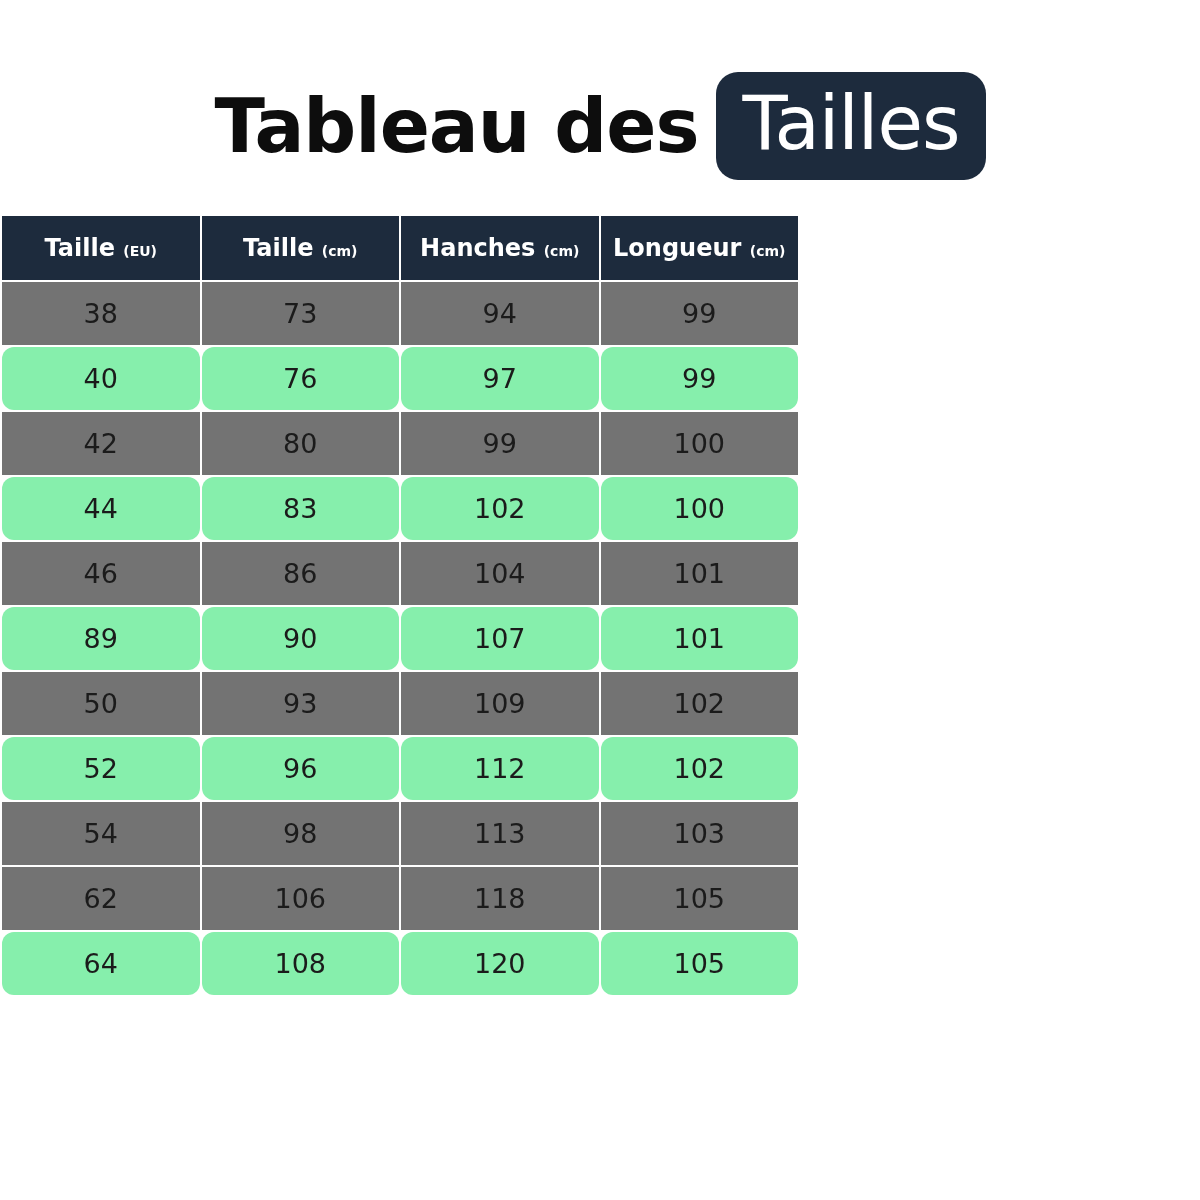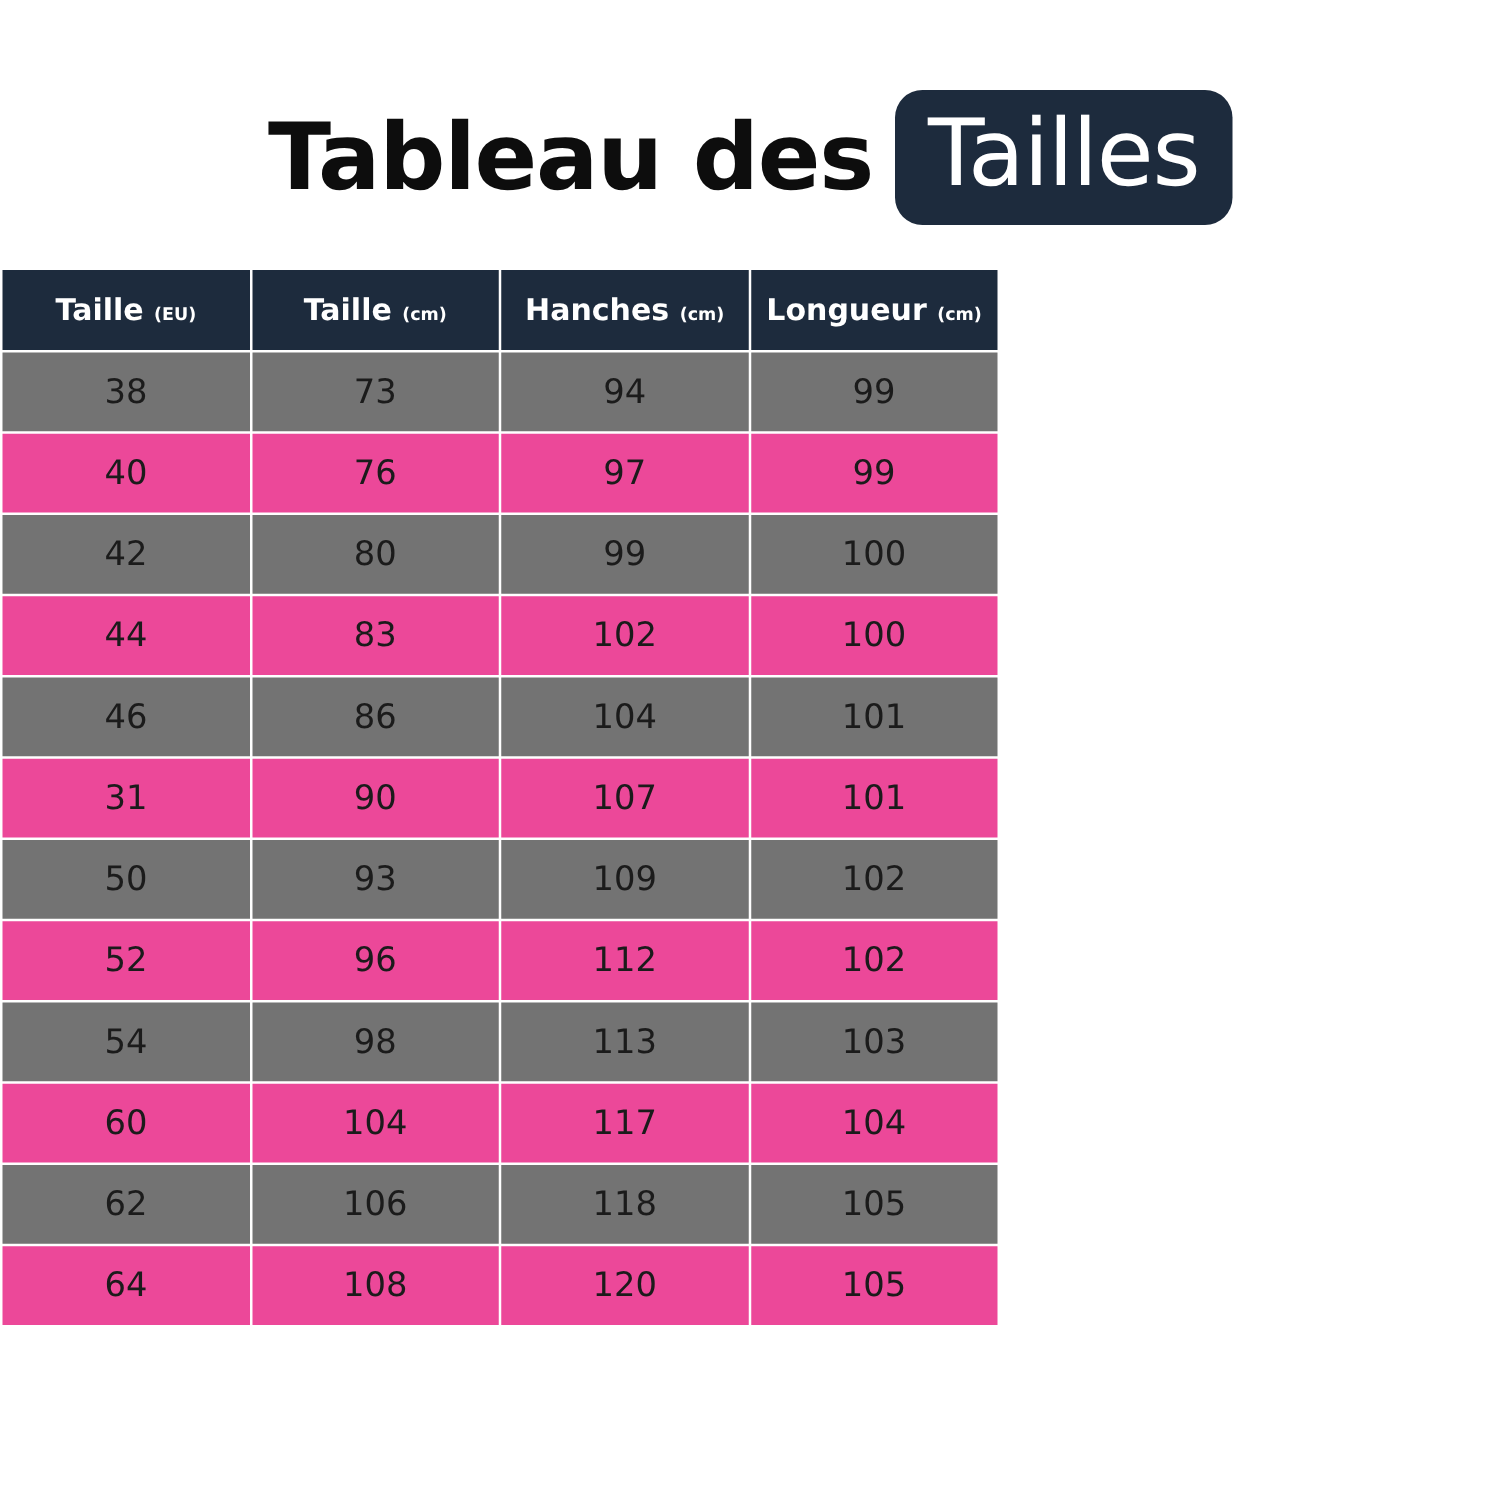--- a/index.html
+++ b/index.html
@@ -72,21 +72,22 @@
     font-size: 27px;
     color: #1b1b1b;
     text-align: center;
     padding: 16px 4px;
     font-weight: 500;
   }
   tr.row-light td {
     background: #737373;
   }
   tr.row-dark td {
-    background: #ec4899;
+    background: #86efac;
+    border-radius: 12px;
   }
 </style>
 </head>
 <body>
 
 <div class="page">
 
   <div class="title-row">
     <span class="title-plain">Tableau des</span>
     <span class="title-badge">Tailles</span>
@@ -139,21 +140,21 @@
           <td>102</td>
           <td>100</td>
         </tr>
         <tr class="row-light">
           <td>46</td>
           <td>86</td>
           <td>104</td>
           <td>101</td>
         </tr>
         <tr class="row-dark">
-          <td>31</td>
+          <td>89</td>
           <td>90</td>
           <td>107</td>
           <td>101</td>
         </tr>
         <tr class="row-light">
           <td>50</td>
           <td>93</td>
           <td>109</td>
           <td>102</td>
         </tr>
@@ -162,26 +163,20 @@
           <td>96</td>
           <td>112</td>
           <td>102</td>
         </tr>
         <tr class="row-light">
           <td>54</td>
           <td>98</td>
           <td>113</td>
           <td>103</td>
         </tr>
-        <tr class="row-dark">
-          <td>60</td>
-          <td>104</td>
-          <td>117</td>
-          <td>104</td>
-        </tr>
         <tr class="row-light">
           <td>62</td>
           <td>106</td>
           <td>118</td>
           <td>105</td>
         </tr>
         <tr class="row-dark">
           <td>64</td>
           <td>108</td>
           <td>120</td>

